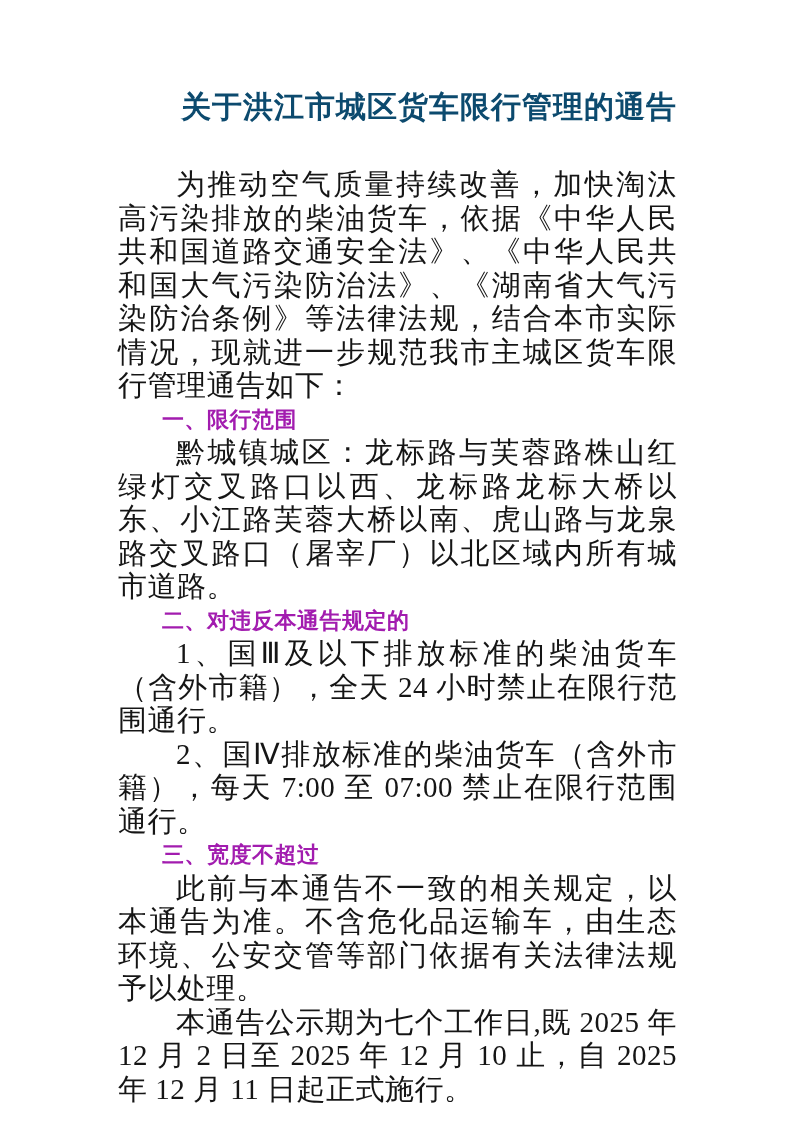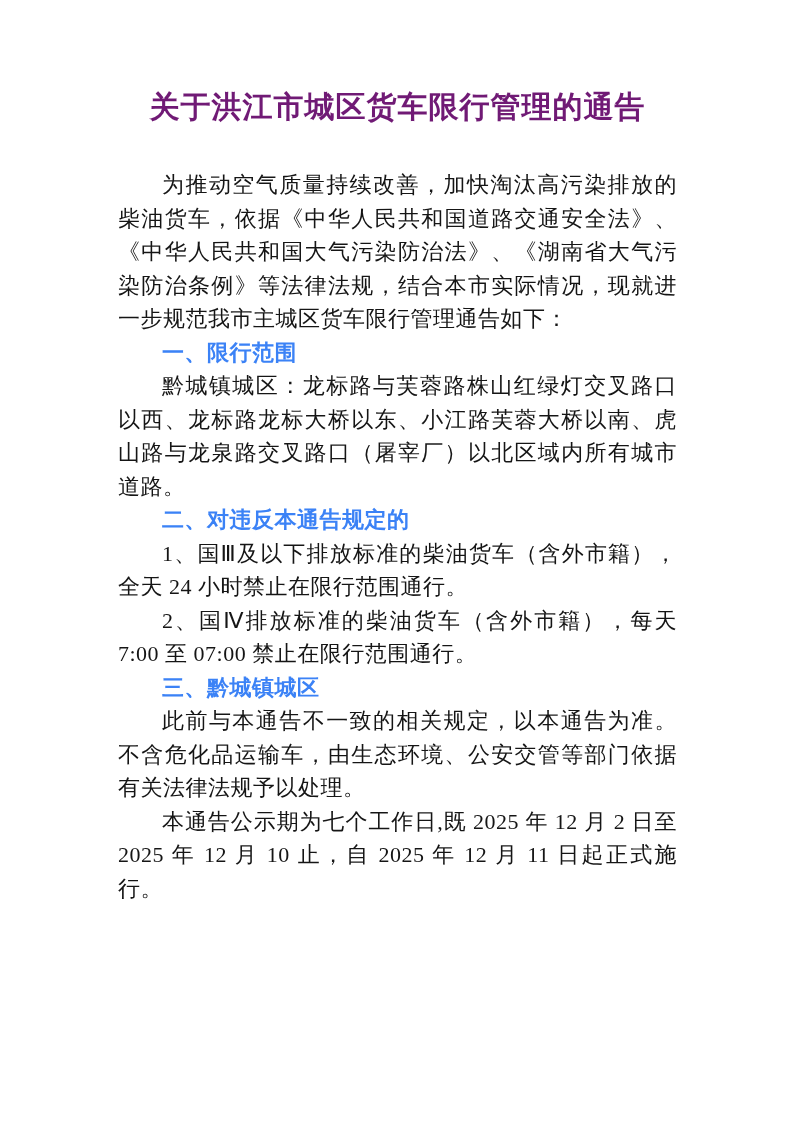--- a/index.html
+++ b/index.html
@@ -20,40 +20,40 @@
     padding: 88px 116px 0 118px;
     overflow: hidden;
     background: #ffffff;
   }
   .doc-title {
     margin: 0 0 42px 0;
     font-family: "Liberation Sans", sans-serif;
     font-weight: 700;
     font-size: 30px;
     line-height: 38px;
-    text-align: center;
-    color: #701a75;
+    text-align: right;
+    color: #0c4a6e;
     letter-spacing: 1px;
   }
   p.body-para {
     margin: 0;
-    font-size: 22px;
+    font-size: 29px;
     line-height: 33.5px;
     text-align: justify;
     text-indent: 2em;
     letter-spacing: 0.5px;
   }
   h2.sec-heading {
     margin: 0;
     font-family: "Liberation Sans", sans-serif;
     font-weight: 700;
     font-size: 22px;
     line-height: 33.5px;
     text-indent: 2em;
-    color: #3b82f6;
+    color: #a21caf;
     letter-spacing: 0.5px;
   }
   .bold-inline {
     font-family: "Liberation Sans", sans-serif;
     font-weight: 700;
     color: #000000;
   }
 </style>
 </head>
 <body>
@@ -69,19 +69,19 @@
   <p class="body-para">黔城镇城区：龙标路与芙蓉路株山红绿灯交叉路口以西、龙标路龙标大桥以东、小江路芙蓉大桥以南、虎山路与龙泉路交叉路口（屠宰厂）以北区域内所有城市道路。</p>
 
 
   <h2 class="sec-heading">二、对违反本通告规定的</h2>
 
   <p class="body-para">1、国Ⅲ及以下排放标准的柴油货车（含外市籍），全天 24 小时禁止在限行范围通行。</p>
 
   <p class="body-para">2、国Ⅳ排放标准的柴油货车（含外市籍），每天 7:00 至 07:00 禁止在限行范围通行。</p>
 
 
-  <h2 class="sec-heading">三、黔城镇城区</h2>
+  <h2 class="sec-heading">三、宽度不超过</h2>
 
   <p class="body-para">此前与本通告不一致的相关规定，以本通告为准。不含危化品运输车，由生态环境、公安交管等部门依据有关法律法规予以处理。</p>
 
   <p class="body-para">本通告公示期为七个工作日,既 2025 年 12 月 2 日至 2025 年 12 月 10 止，自 2025 年 12 月 11 日起正式施行。</p>
 
 </div>
 
 </body></html>

